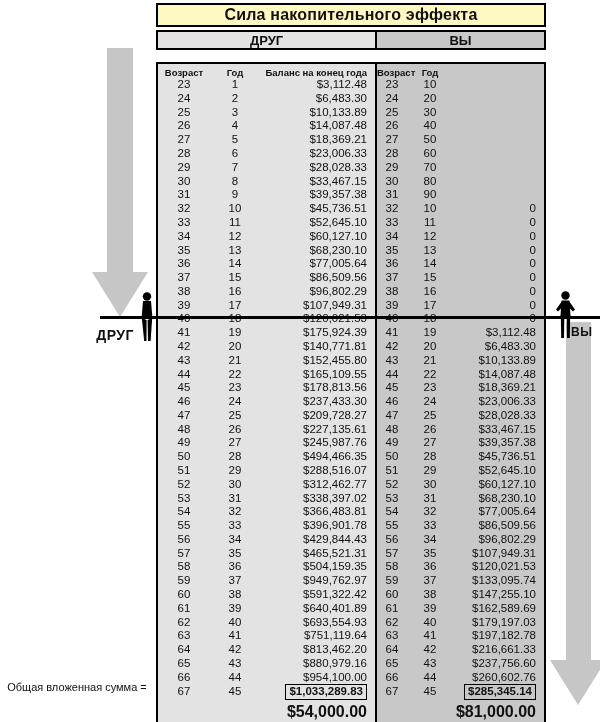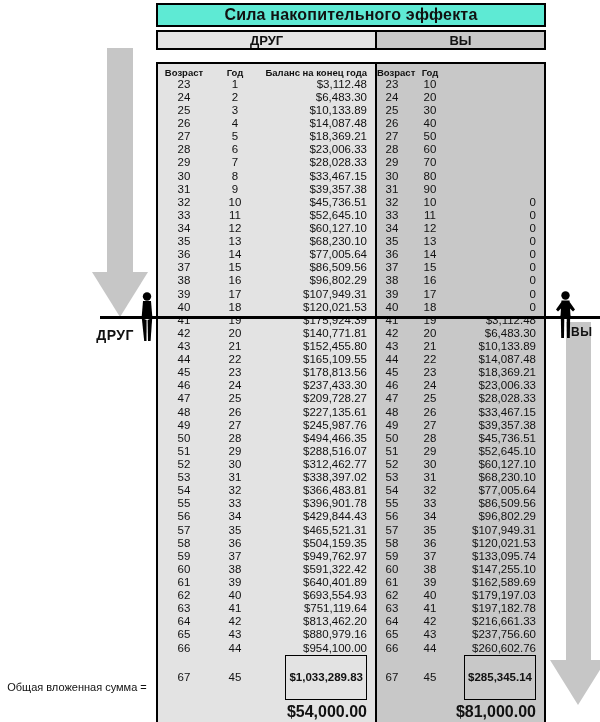--- a/index.html
+++ b/index.html
@@ -1,41 +1,41 @@
 <!DOCTYPE html>
 <html><head>
 <meta charset="utf-8">
 <style>
   html,body{margin:0;padding:0;background:#fff;}
   #canvas{position:relative;width:600px;height:722px;background:#ffffff;overflow:hidden;
           font-family:"Liberation Sans",sans-serif;color:#111;}
   
   .twrap{position:absolute;left:156px;top:3px;width:390px;}
-  .title-box{box-sizing:border-box;height:24px;border:2px solid #000;background:#5eead4;
+  .title-box{box-sizing:border-box;height:24px;border:2px solid #000;background:#fef9c3;
              display:flex;align-items:center;justify-content:center;
              font-size:16px;font-weight:bold;letter-spacing:.2px;}
   .band{box-sizing:border-box;margin-top:3px;height:20px;border:2px solid #000;display:flex;}
   .band-cell{display:flex;align-items:center;justify-content:center;
              font-size:13px;font-weight:bold;}
   .band-left{width:219px;border-right:2px solid #000;background:#e3e3e3;box-sizing:border-box;}
   .band-right{flex:1;background:#c8c8c8;}
   .main{box-sizing:border-box;margin-top:12px;height:664px;border:2px solid #000;display:flex;}
   .sub{display:flex;flex-direction:column;box-sizing:border-box;}
   .sub-friend{width:219px;background:#e3e3e3;border-right:2px solid #000;}
   .sub-you{flex:1;background:#c8c8c8;}
   .chead{height:14px;display:flex;align-items:flex-end;font-size:9.5px;font-weight:bold;
          white-space:nowrap;}
   .rows{flex:1;display:flex;flex-direction:column;}
   .trow{flex:1;display:flex;align-items:center;font-size:11.5px;line-height:1;}
   .ca{text-align:center;}
   .cy{text-align:center;}
   .cb{flex:1;text-align:right;padding-right:8px;}
   .sub-friend .ca{width:52px;} .sub-friend .cy{width:50px;}
   .sub-you .ca{width:30px;} .sub-you .cy{width:46px;}
-  .boxed{display:inline-block;border:1.5px solid #000;padding:16px 3px;font-weight:bold;}
+  .boxed{display:inline-block;border:1.5px solid #000;padding:1px 3px;font-weight:bold;}
   .total-row{height:24px;display:flex;align-items:center;font-size:16px;font-weight:bold;}
   
   .arrow-shaft{position:absolute;background:#c6c6c6;}
   .arrow-head{position:absolute;width:0;height:0;}
   #midline{position:absolute;left:100px;top:316px;width:500px;height:3px;background:#000;z-index:6;}
   .fig{position:absolute;z-index:7;}
   .figlabel{position:absolute;font-weight:bold;z-index:7;}
   #friend-label{left:58px;top:327px;width:76px;text-align:right;font-size:14px;letter-spacing:.5px;}
   #you-label{left:571px;top:325px;font-size:12px;letter-spacing:.5px;}
   .footlbl{position:absolute;left:0;width:154px;text-align:center;font-size:11px;line-height:14px;}

